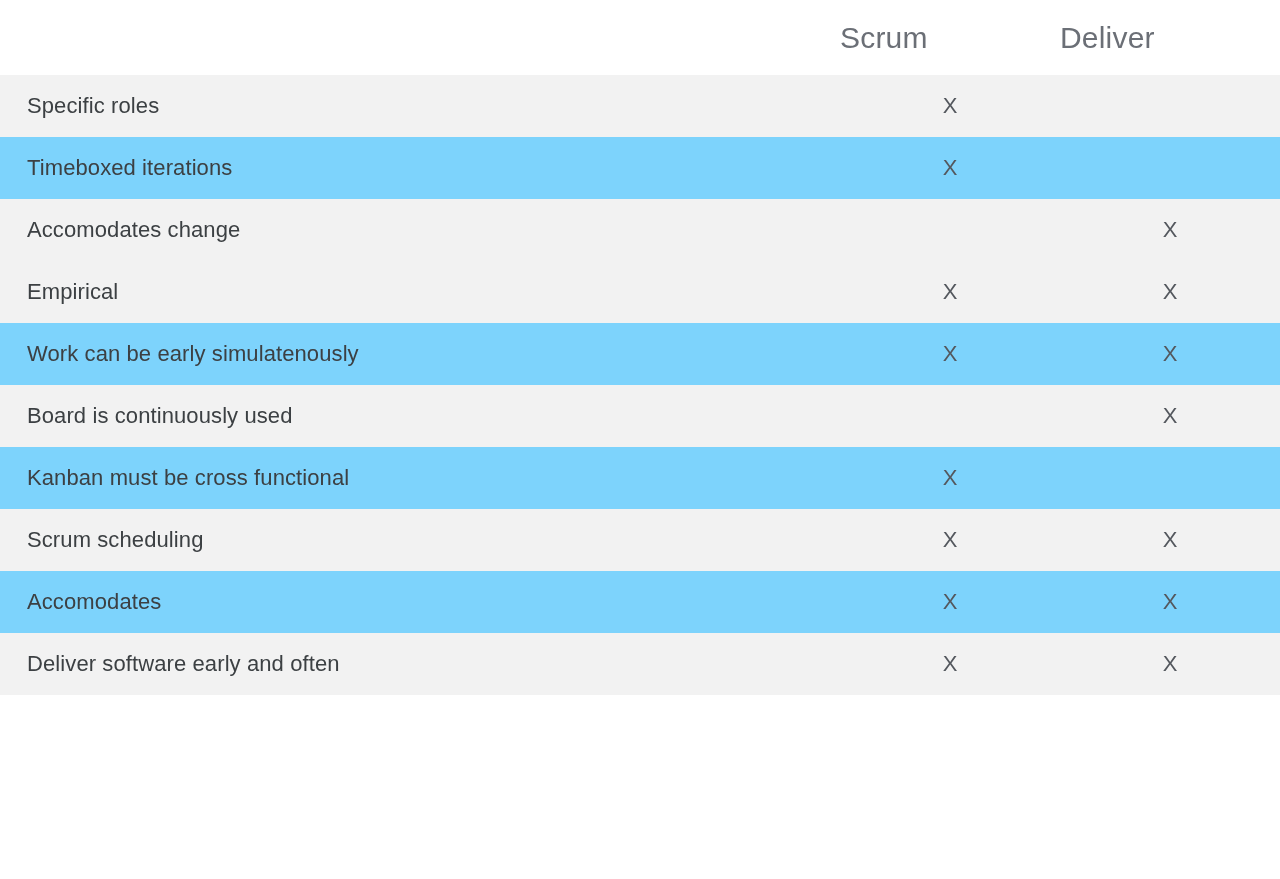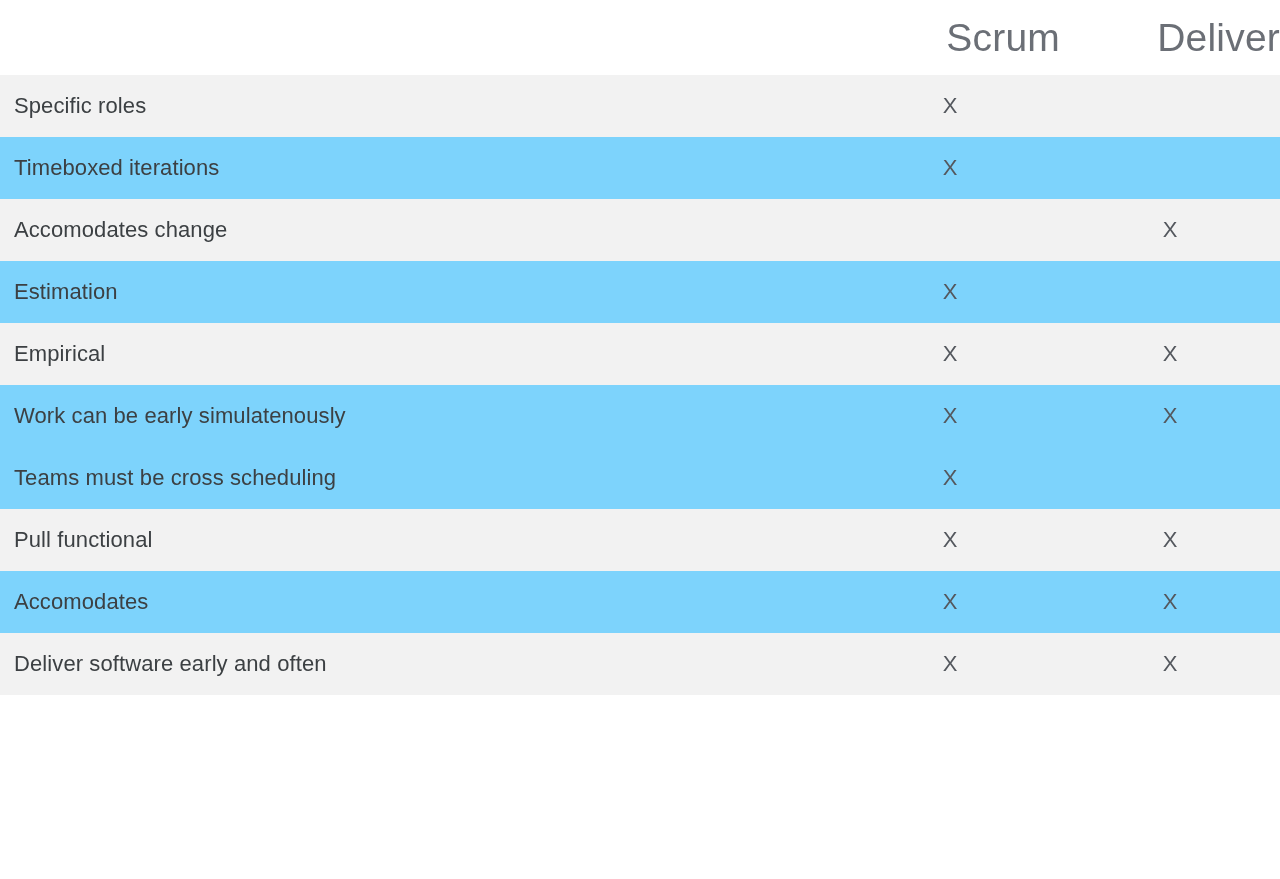--- a/index.html
+++ b/index.html
@@ -31,24 +31,24 @@
     background: #ffffff;
     font-weight: 400;
     vertical-align: middle;
   }
 
   th.header-feature {
     background: #ffffff;
   }
 
   th.header-mark {
-    font-size: 39px;
+    font-size: 30px;
     color: #6b6f76;
     letter-spacing: 0.2px;
-    text-align: right;
+    text-align: left;
   }
 
   tbody tr {
     height: 62px;
   }
 
   tbody tr.striped > td {
     background: #f2f2f2;
   }
 
@@ -56,21 +56,21 @@
     background: #7dd3fc;
   }
 
   tbody td {
     padding: 0;
     vertical-align: middle;
     border: none;
   }
 
   td.feature-cell {
-    padding-left: 14px;
+    padding-left: 27px;
     font-size: 22px;
     color: #3c4043;
     letter-spacing: 0.1px;
     white-space: nowrap;
   }
 
   td.mark-cell {
     text-align: center;
     font-size: 22px;
     color: #54585e;
@@ -110,42 +110,42 @@
       <tr class="plain">
         <td class="feature-cell">Timeboxed iterations</td>
         <td class="mark-cell"><span class="mark">X</span></td>
         <td class="mark-cell"><span class="mark empty"></span></td>
       </tr>
       <tr class="striped">
         <td class="feature-cell">Accomodates change</td>
         <td class="mark-cell"><span class="mark empty"></span></td>
         <td class="mark-cell"><span class="mark">X</span></td>
       </tr>
-      <tr class="plain">
-        <td class="feature-cell">Estimation</td>
-        <td class="mark-cell"><span class="mark">X</span></td>
-        <td class="mark-cell"><span class="mark empty"></span></td>
-      </tr>
       <tr class="striped">
         <td class="feature-cell">Empirical</td>
         <td class="mark-cell"><span class="mark">X</span></td>
         <td class="mark-cell"><span class="mark">X</span></td>
       </tr>
       <tr class="plain">
         <td class="feature-cell">Work can be early simulatenously</td>
         <td class="mark-cell"><span class="mark">X</span></td>
         <td class="mark-cell"><span class="mark">X</span></td>
       </tr>
+      <tr class="striped">
+        <td class="feature-cell">Board is continuously used</td>
+        <td class="mark-cell"><span class="mark empty"></span></td>
+        <td class="mark-cell"><span class="mark">X</span></td>
+      </tr>
       <tr class="plain">
-        <td class="feature-cell">Teams must be cross scheduling</td>
+        <td class="feature-cell">Kanban must be cross functional</td>
         <td class="mark-cell"><span class="mark">X</span></td>
         <td class="mark-cell"><span class="mark empty"></span></td>
       </tr>
       <tr class="striped">
-        <td class="feature-cell">Pull functional</td>
+        <td class="feature-cell">Scrum scheduling</td>
         <td class="mark-cell"><span class="mark">X</span></td>
         <td class="mark-cell"><span class="mark">X</span></td>
       </tr>
       <tr class="plain">
         <td class="feature-cell">Accomodates</td>
         <td class="mark-cell"><span class="mark">X</span></td>
         <td class="mark-cell"><span class="mark">X</span></td>
       </tr>
       <tr class="striped">
         <td class="feature-cell">Deliver software early and often</td>

